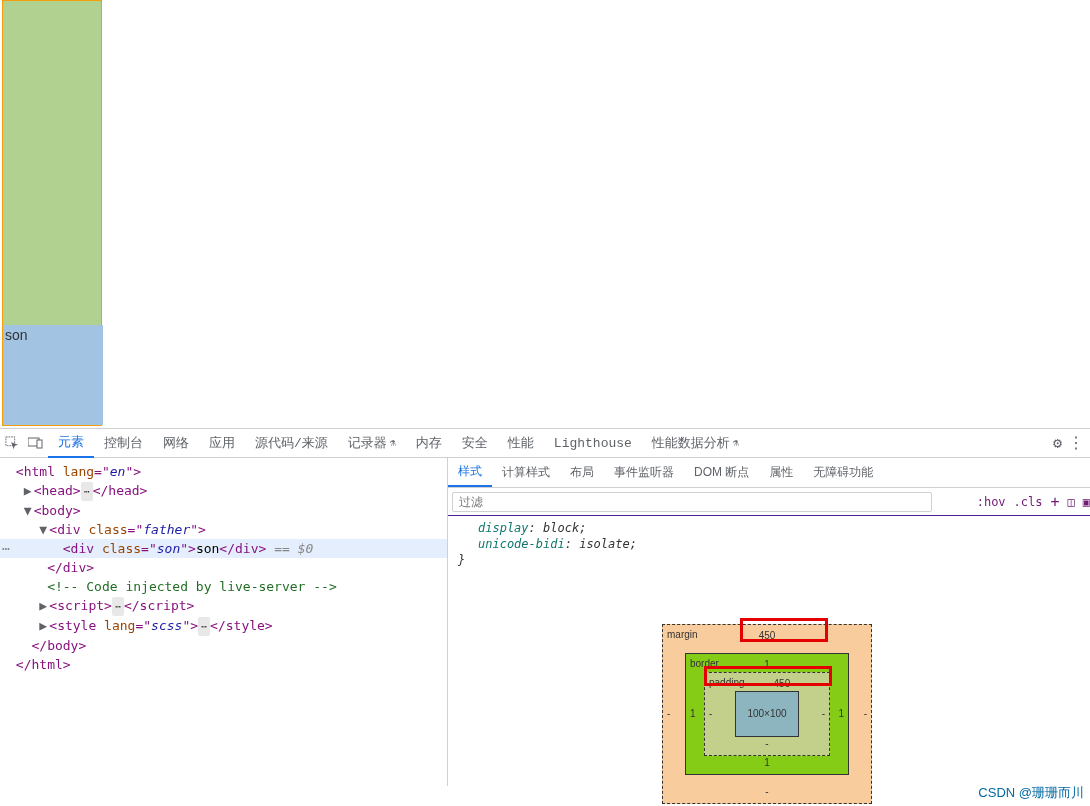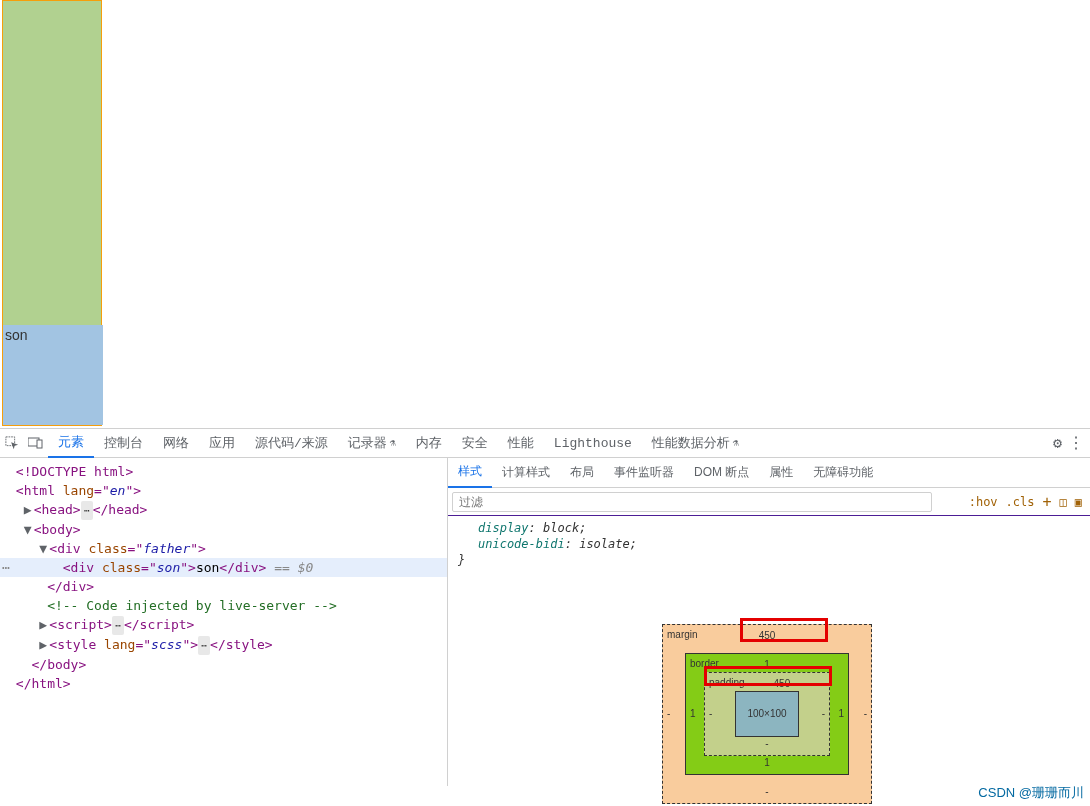--- a/index.html
+++ b/index.html
@@ -29,26 +29,26 @@
 .tagc { color: #881280; }
 .attrn { color: #994500; }
 .attrv { color: #1a1aa6; font-style: italic; }
 .txt { color: #000; }
 .comment { color: #236e25; }
 .gray { color: #888; font-style: italic; }
 .ellips { display: inline-block; background: #e8e8e8; border-radius: 2px; padding: 0 3px; font-size: 10px; vertical-align: middle; }
 
 
 .styles-pane { flex: 1; display: flex; flex-direction: column; }
-.styles-tabs { height: 30px; border-bottom: 1px solid #d0d0d0; display: flex; align-items: center; font-size: 12px; color: #5f6368; }
+.styles-tabs { height: 30px; border-bottom: 1px solid #d0d0d0; display: flex; align-items: flex-end; font-size: 12px; color: #5f6368; }
 .stab { padding: 0 10px; height: 30px; display: flex; align-items: center; cursor: pointer; }
 .stab.active { color: #1a73e8; border-bottom: 2px solid #1a73e8; }
 .filter-row { height: 28px; border-bottom: 1px solid #4c1d95; display: flex; align-items: center; }
 .filter-input { flex: 0 0 auto; width: 480px; border: 1px solid #d0d0d0; margin: 0 4px; height: 20px; padding: 0 6px; font-size: 12px; color: #888; border-radius: 2px; }
-.filter-tools { margin-left: auto; display: flex; align-items: center; gap: 8px; padding-right: 8px; color: #a16207; font-family: Consolas, monospace; font-size: 12px; }
+.filter-tools { margin-left: auto; display: flex; align-items: center; gap: 8px; padding-right: 0; color: #701a75; font-family: Consolas, monospace; font-size: 12px; }
 .style-body { flex: 1; font-family: Consolas, monospace; font-size: 12px; line-height: 16px; padding: 4px 10px; font-style: italic; position: relative; }
 .prop { color: #0f766e; margin-top: 40px; }
 .val { color: #333; }
 .indent { padding-left: 20px; }
 
 
 .boxmodel { position: absolute; top: 108px; left: 214px; }
 .bm-margin { width: 210px; height: 180px; background: #f9cc9d; border: 1px dashed #333; position: relative; font-family: Arial; font-size: 10px; font-style: normal; text-decoration: underline; }
 .bm-label { position: absolute; top: 2px; left: 4px; }
 .bm-border { position: absolute; top: 28px; left: 22px; right: 22px; bottom: 28px; background: #84cc16; border: 1px solid #333; }
@@ -105,21 +105,20 @@
     </div>
   <div class="tabs-right">
     <span class="gear">⚙</span>
     <span class="vdots">⋮</span>
   </div>
 </div>
 
 <div class="lower">
 
   <div class="elements-pane">
-    <div class="el-line"> <span class="tagc">&lt;!DOCTYPE html&gt;</span></div>
     <div class="el-line"> <span class="tagc">&lt;html </span><span class="attrn">lang</span><span class="tagc">="</span><span class="attrv">en</span><span class="tagc">"&gt;</span></div>
     <div class="el-line">  <span class="caret">▶</span><span class="tagc">&lt;head&gt;</span><span class="ellips">⋯</span><span class="tagc">&lt;/head&gt;</span></div>
     <div class="el-line">  <span class="caret">▼</span><span class="tagc">&lt;body&gt;</span></div>
     <div class="el-line">    <span class="caret">▼</span><span class="tagc">&lt;div </span><span class="attrn">class</span><span class="tagc">="</span><span class="attrv">father</span><span class="tagc">"&gt;</span></div>
     <div class="el-line selected"><span style="color:#888;position:absolute;left:2px">⋯</span>       <span class="tagc">&lt;div </span><span class="attrn">class</span><span class="tagc">="</span><span class="attrv">son</span><span class="tagc">"&gt;</span><span class="txt">son</span><span class="tagc">&lt;/div&gt;</span><span class="gray"> == $0</span></div>
     <div class="el-line">     <span class="tagc">&lt;/div&gt;</span></div>
     <div class="el-line">     <span class="comment">&lt;!-- Code injected by live-server --&gt;</span></div>
     <div class="el-line">    <span class="caret">▶</span><span class="tagc">&lt;script&gt;</span><span class="ellips">⋯</span><span class="tagc">&lt;/script&gt;</span></div>
     <div class="el-line">    <span class="caret">▶</span><span class="tagc">&lt;style </span><span class="attrn">lang</span><span class="tagc">="</span><span class="attrv">scss</span><span class="tagc">"&gt;</span><span class="ellips">⋯</span><span class="tagc">&lt;/style&gt;</span></div>
     <div class="el-line">   <span class="tagc">&lt;/body&gt;</span></div>

